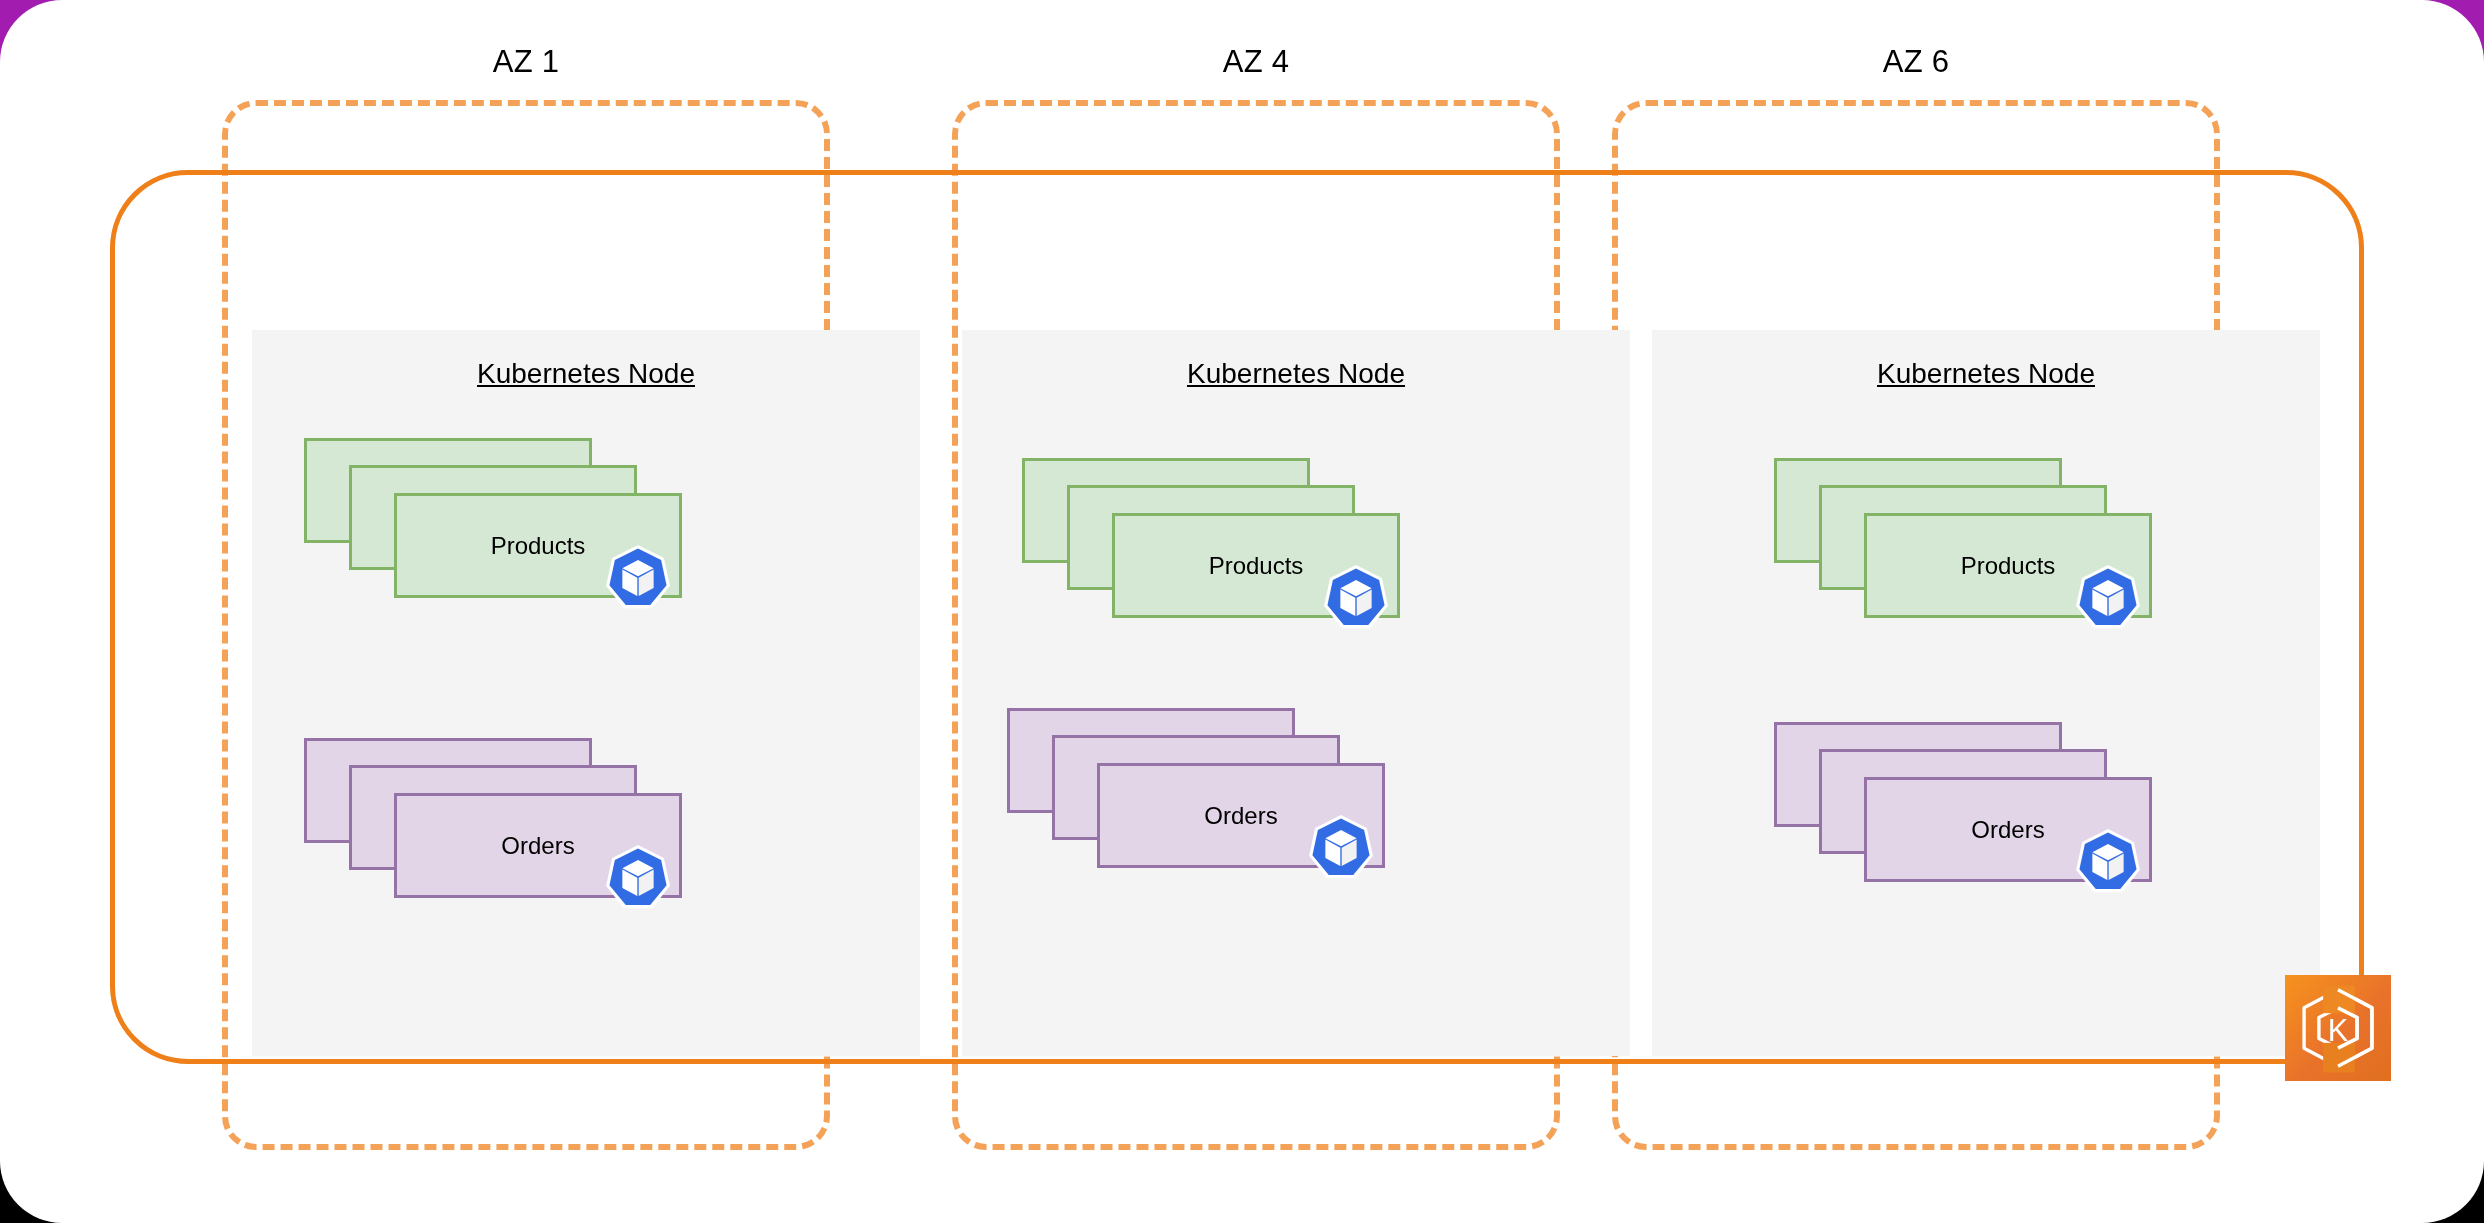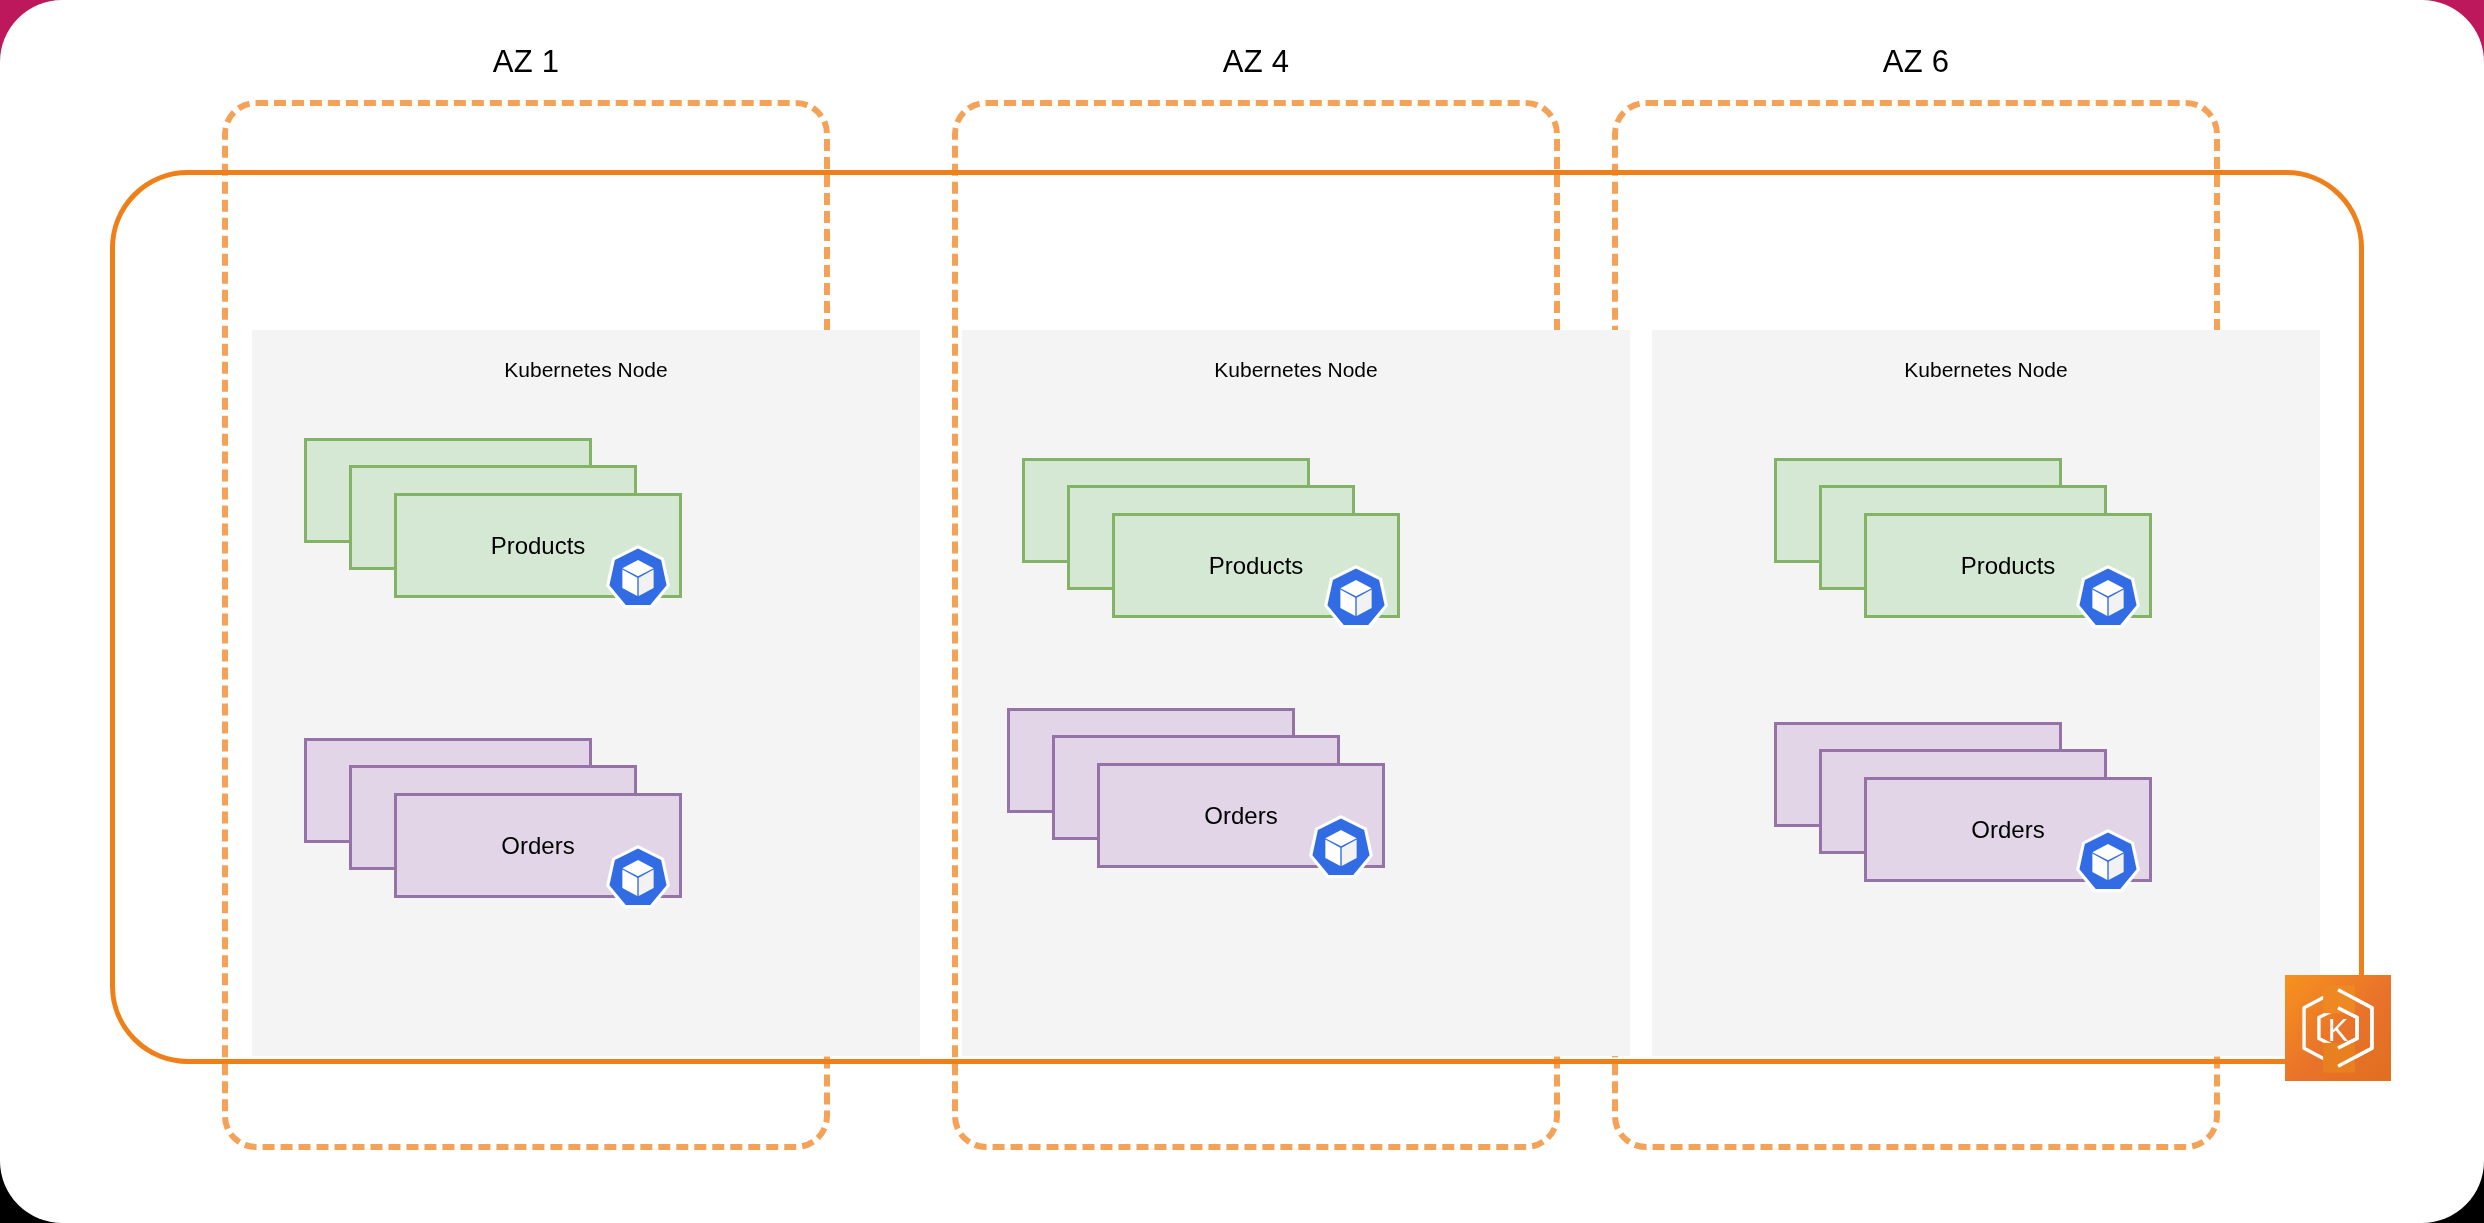--- a/index.html
+++ b/index.html
@@ -6,21 +6,21 @@
   html, body {
     width:2484px; height:1223px;
     background:#000;
     font-family:"Liberation Sans", sans-serif;
     overflow:hidden;
   }
 
   #canvas {
     position:relative;
     width:2484px; height:1053px;
-    background:#be185d;
+    background:#a21caf;
   }
 
   
   .page-surface {
     position:absolute;
     left:0px; top:0px;
     width:2484px; height:1223px;
     background:#ffffff;
     border-radius:62px;
   }
@@ -56,22 +56,23 @@
   
   .node-panel {
     position:absolute;
     width:668px; height:726px;
     background:#f4f4f4;
   }
   .node-title {
     position:absolute;
     top:28px; left:0; right:0;
     text-align:center;
-    font-size:21px;
+    font-size:28px;
     color:#000;
+    text-decoration:underline;
   }
 
   
   .pod-stack {
     position:absolute;
     width:378px; height:160px;
   }
   .pod-card {
     position:absolute;
     width:288px; height:105px;

